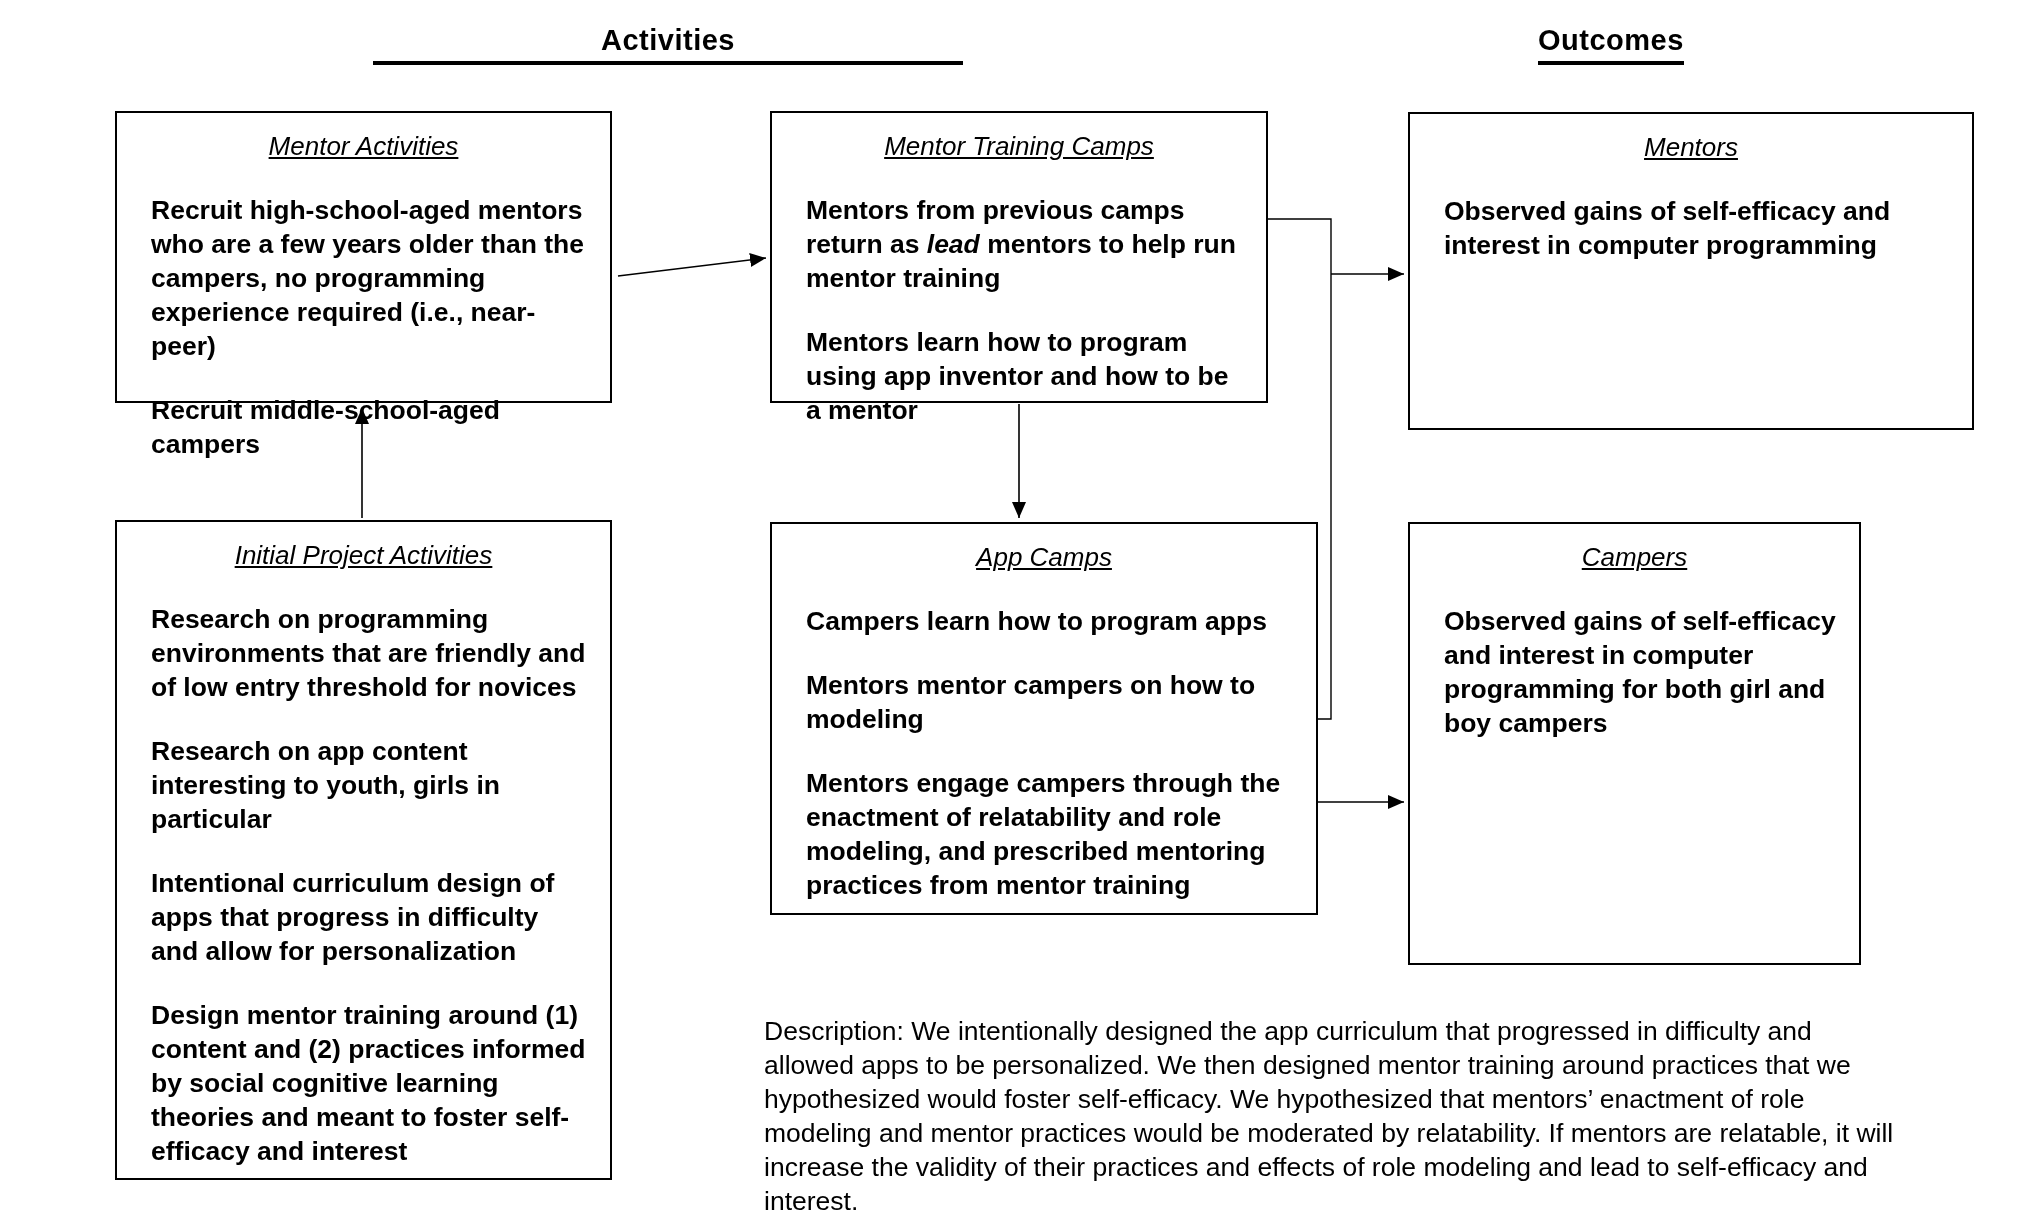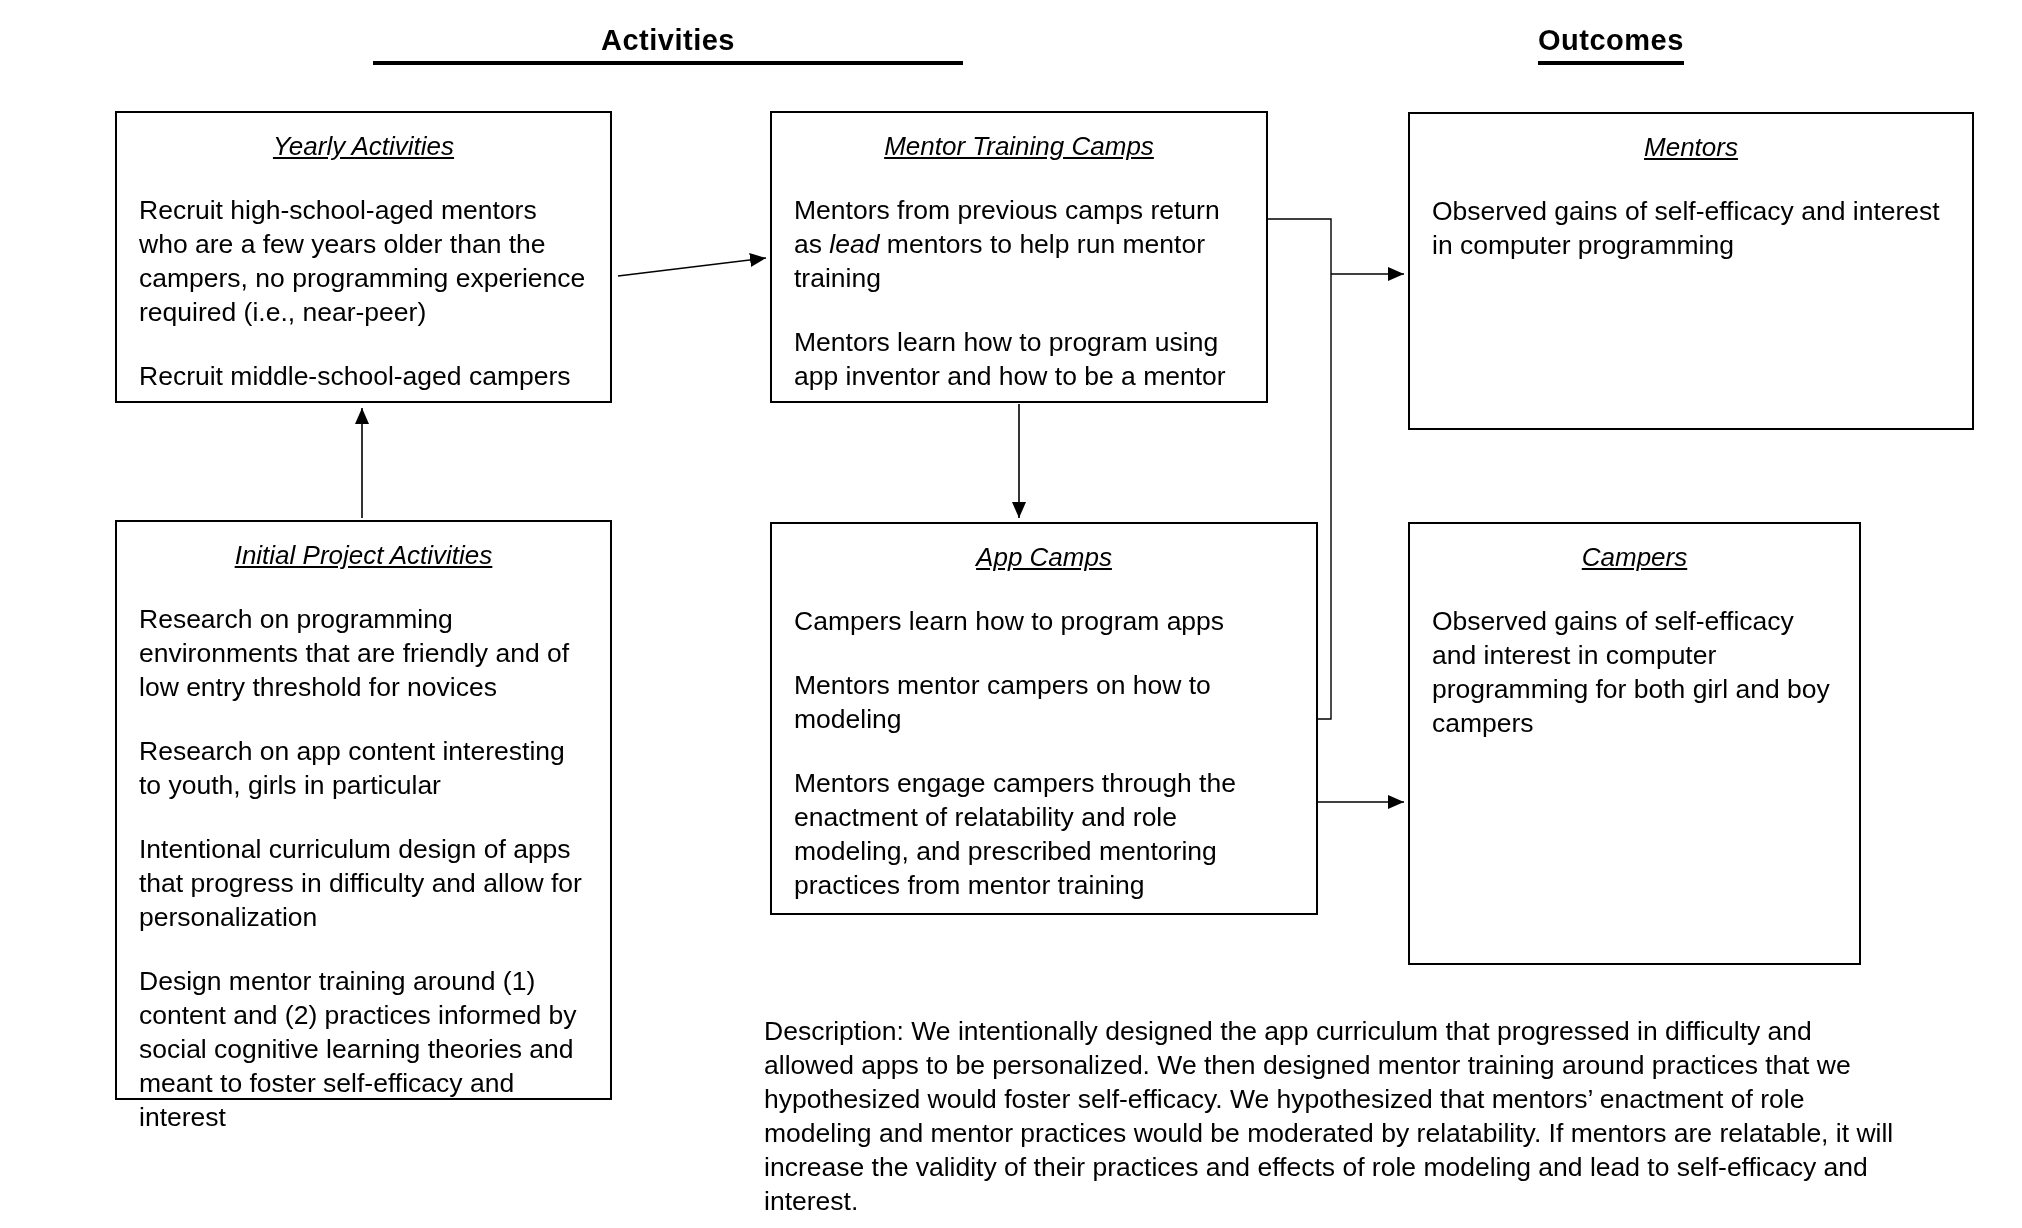--- a/index.html
+++ b/index.html
@@ -42,28 +42,29 @@
     font-style: italic;
     text-decoration: underline;
     font-size: 26px;
     line-height: 34px;
     margin: 6px 0 30px 0;
     font-weight: 400;
   }
   .box p {
     font-size: 26.5px;
     line-height: 34px;
-    margin: 0 0 30px 4px;
+    margin: 0 0 30px 16px;
+    font-weight: bold;
   }
   .box p:last-child { margin-bottom: 0; }
   .em { font-style: italic; }
   #box-yearly          { left: 115px;  top: 111px; width: 497px; height: 292px; }
   #box-mentor-training { left: 770px;  top: 111px; width: 498px; height: 292px; }
   #box-mentors         { left: 1408px; top: 112px; width: 566px; height: 318px; }
-  #box-initial         { left: 115px;  top: 520px; width: 497px; height: 580px; }
+  #box-initial         { left: 115px;  top: 520px; width: 497px; height: 660px; }
   #box-app-camps       { left: 770px;  top: 522px; width: 548px; height: 393px; }
   #box-campers         { left: 1408px; top: 522px; width: 453px; height: 443px; }
   #description {
     position: absolute;
     left: 764px;
     top: 1014px;
     width: 1132px;
     font-size: 26.5px;
     line-height: 34px;
   }
@@ -97,21 +98,21 @@
 
     <line x1="1331" y1="274" x2="1404" y2="274" stroke="#000" stroke-width="1.6" marker-end="url(#arrowhead)"></line>
 
     <line x1="1270" y1="802" x2="1404" y2="802" stroke="#000" stroke-width="1.6" marker-end="url(#arrowhead)"></line>
   </svg>
 
   <div class="col-header" id="hdr-activities">Activities</div>
   <div class="col-header" id="hdr-outcomes">Outcomes</div>
 
   <div class="box" id="box-yearly">
-    <div class="box-title">Yearly Activities</div>
+    <div class="box-title">Mentor Activities</div>
     <p>Recruit high-school-aged mentors who are a few years older than the campers, no programming experience required (i.e., near-peer)</p>
     <p>Recruit middle-school-aged campers</p>
   </div>
 
   <div class="box" id="box-mentor-training">
     <div class="box-title">Mentor Training Camps</div>
     <p><span>Mentors from previous camps return as </span><span class="em">lead</span><span> mentors to help run mentor training</span></p>
     <p>Mentors learn how to program using app inventor and how to be a mentor</p>
   </div>
 

